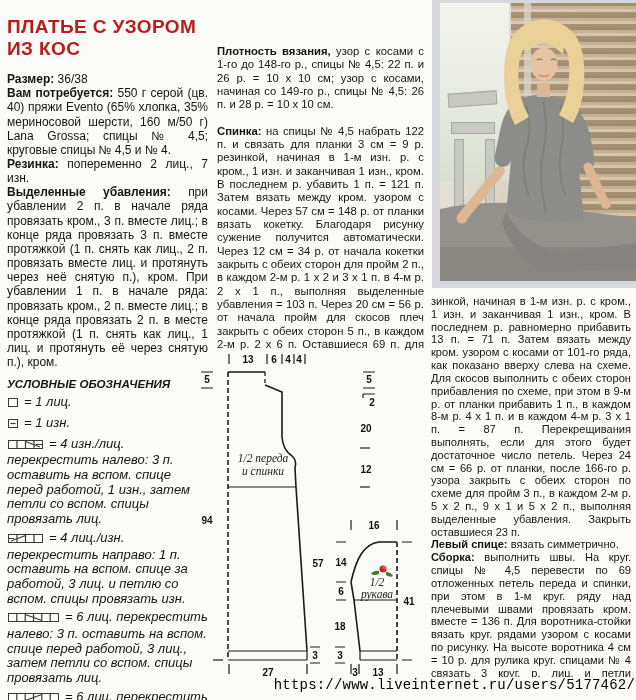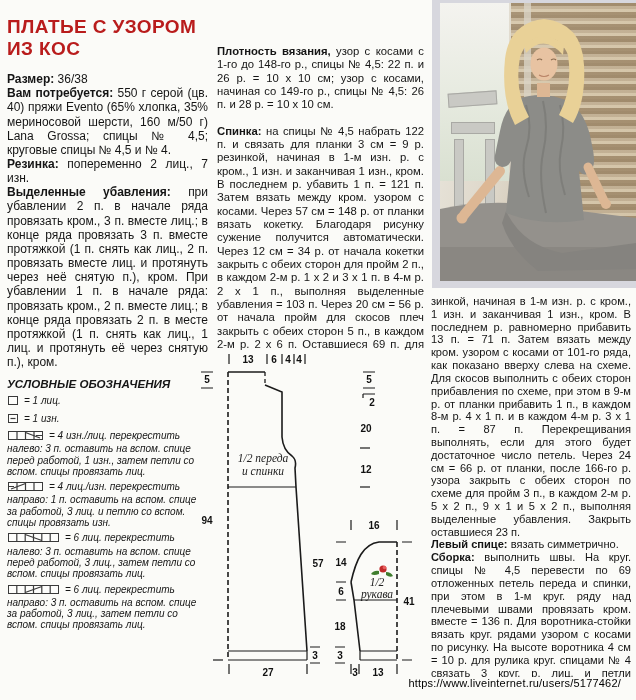--- a/index.html
+++ b/index.html
@@ -18,21 +18,21 @@
 
   .para{margin:0;font-size:12px;line-height:1.18;}
   .col-mid .para{font-size:11.3px;}
   .col-right .para{font-size:11.1px;line-height:1.155;}
   .para b{font-weight:bold;}
   .sp-after{margin-bottom:13px;margin-top:37px;}
 
   
   .legend{margin-top:8px;font-style:italic;text-align:left;}
   .legend-title{font-size:11.6px;font-weight:bold;margin:0 0 5px 0;}
-  .legend-item{font-size:10px;line-height:1.13;margin-bottom:4px;}
+  .legend-item{font-size:13px;line-height:1.13;margin-bottom:4px;}
   .licon{display:inline-block;vertical-align:-2px;margin-right:4px;}
   .licon svg{display:inline-block;}
   .lcell{fill:#fdfdfb;stroke:#3a3a3a;stroke-width:1;}
   .lline{stroke:#3a3a3a;stroke-width:1.2;fill:none;}
 
   
   .photo{position:absolute;left:432px;top:0;width:204px;height:288px;background:#d7d7de;}
   .photo-img{position:absolute;left:8px;top:3px;right:0;bottom:7px;overflow:hidden;
              background:linear-gradient(105deg,#eceae2 0%,#ddd6c8 40%,#c7b69b 72%,#b3a083 100%);}
   .blinds{position:absolute;right:0;top:0;width:64%;height:80%;opacity:.9;
@@ -52,22 +52,22 @@
   
   .diagram{position:absolute;left:193px;top:348px;width:240px;height:332px;}
   .d-outline{fill:none;stroke:#1b1b1b;stroke-width:1.6;}
   .d-dash{fill:none;stroke:#1b1b1b;stroke-width:1.6;stroke-dasharray:5,3;}
   .d-dash-thin{fill:none;stroke:#1b1b1b;stroke-width:1.3;stroke-dasharray:4,3;}
   .d-thin{fill:none;stroke:#1b1b1b;stroke-width:1.2;}
   .d-num{font-family:"Liberation Sans",sans-serif;font-size:10px;font-weight:bold;fill:#111;text-anchor:middle;}
   .d-lab{font-family:"Liberation Serif",serif;font-style:italic;font-size:11.5px;fill:#222;text-anchor:middle;}
 
   
-  .url{position:absolute;right:15px;top:677px;font-family:Liberation Sans, sans-serif;
-       font-size:11px;letter-spacing:.2px;color:#000;white-space:nowrap;text-decoration:none;}
+  .url{position:absolute;right:1px;top:677px;font-family:Liberation Mono, monospace;
+       font-size:14px;letter-spacing:.2px;color:#000;white-space:nowrap;text-decoration:none;}
 </style>
 </head>
 <body>
 
 <div class="page">
 
   <div class="col col-left">
     <h1 class="title">
       <span>ПЛАТЬЕ С УЗОРОМ</span>
       <span>ИЗ КОС</span>

